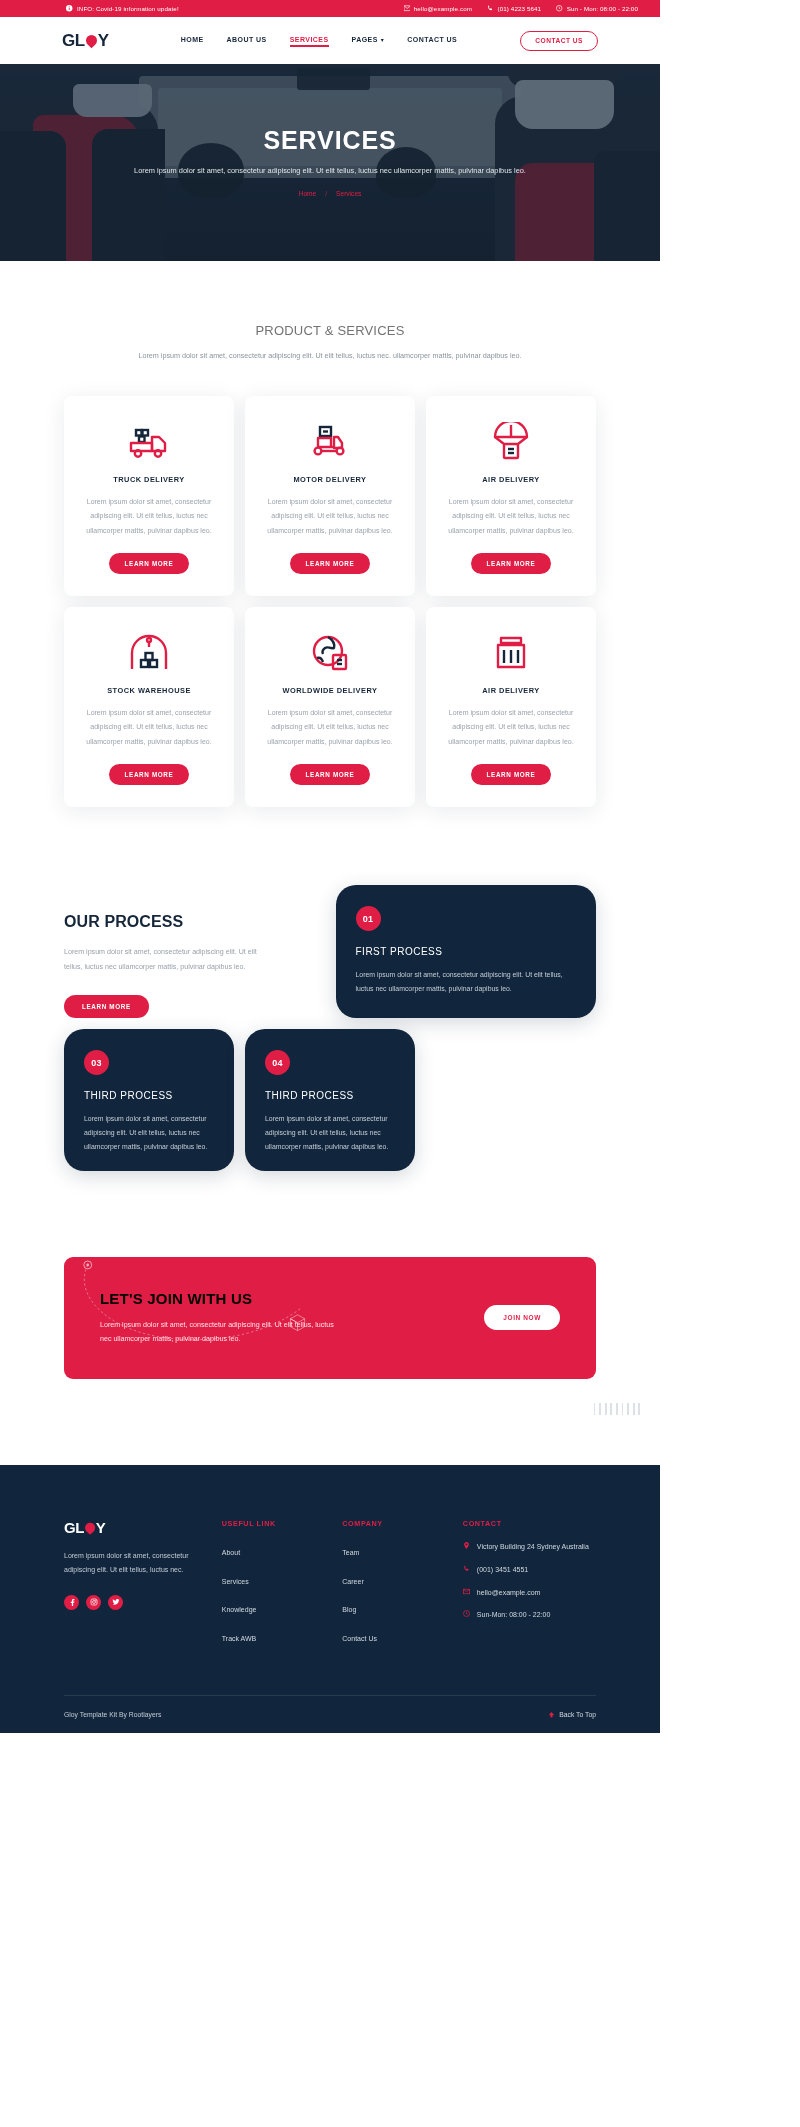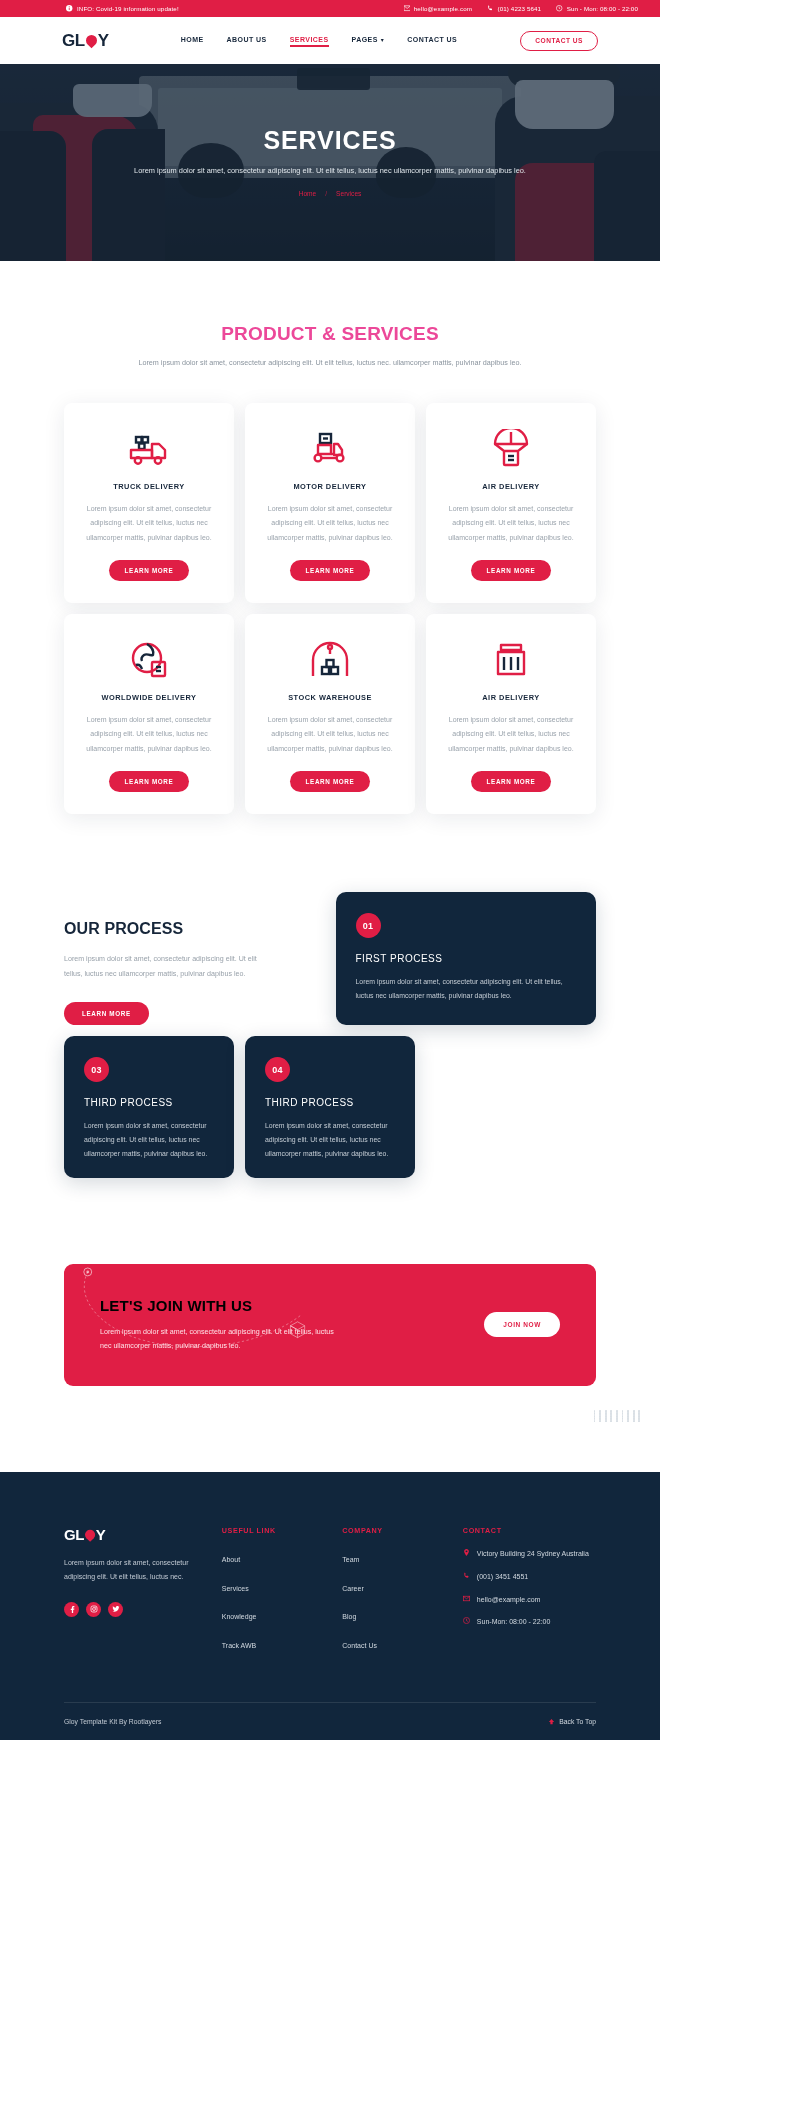--- a/index.html
+++ b/index.html
@@ -71,21 +71,21 @@
   .hero-overlay{position:absolute;inset:0;background:rgba(20,34,50,.62)}
   .hero-inner{position:relative;z-index:2;text-align:center;width:100%}
   .hero-title{font-size:25px;font-weight:800;letter-spacing:.9px;color:#fff;line-height:1}
   .hero-sub{font-size:7.4px;color:#dfe5ea;line-height:1.85;margin-top:11px}
   .crumbs{margin-top:12px;font-size:6.6px;color:#e01e45;display:flex;justify-content:center;gap:9px;align-items:center}
   .crumbs a{color:#e01e45;text-decoration:none}
   .crumbs .sep{color:#e01e45;opacity:.75}
 
   
   .sec-head{text-align:center;padding-top:62px}
-  .sec-title{font-size:19px;font-weight:700;letter-spacing:.2px;color:#ec4899}
+  .sec-title{font-size:13px;font-weight:400;letter-spacing:.2px;color:#737373}
   .sec-sub{font-size:7.2px;color:#8a949e;line-height:1.95;margin-top:11px}
 
   
   .cards{
     display:grid;grid-template-columns:repeat(3,1fr);gap:11px;
     padding:33px 64px 0;
   }
   .card{
     background:#fff;border-radius:8px;padding:24px 19px 22px;text-align:center;
     box-shadow:0 4px 22px rgba(22,38,58,.09);
@@ -103,21 +103,21 @@
   
   .process{padding:78px 64px 0;display:grid;grid-template-columns:1fr 1fr;gap:11px}
   .proc-left{padding-top:28px}
   .proc-title{font-size:16px;font-weight:800;letter-spacing:.1px;color:#16263a}
   .proc-text{font-size:7.1px;color:#98a1aa;line-height:2.05;margin-top:14px;max-width:200px}
   .proc-btn{
     display:inline-block;background:#e01e45;color:#fff;border:none;border-radius:20px;
     font-size:6.3px;font-weight:700;letter-spacing:.65px;padding:8px 18px;margin-top:21px;cursor:pointer;font-family:inherit;
   }
   .proc-card{
-    background:#11263c;border-radius:10px;padding:21px 20px 16px;color:#fff;
+    background:#11263c;border-radius:20px;padding:21px 20px 16px;color:#fff;
     box-shadow:0 5px 20px rgba(17,38,60,.18);
   }
   .proc-num{
     width:25px;height:25px;border-radius:50%;background:#e01e45;color:#fff;
     display:flex;align-items:center;justify-content:center;font-size:9px;font-weight:800;letter-spacing:.3px;
   }
   .proc-card-title{font-size:10px;font-weight:400;letter-spacing:.5px;margin-top:15px}
   .proc-card-text{font-size:6.9px;color:#c6ced6;line-height:2.05;margin-top:11px}
   .process-row{padding:11px 64px 0;display:grid;grid-template-columns:repeat(3,1fr);gap:11px}
 
@@ -303,49 +303,49 @@
     </g>
     <g fill="none" stroke="#16263a" stroke-width="2.4">
               <path d="M20 27h6"></path>
               <path d="M20 31h6"></path>
             </g>
           </svg>
         </div><div class="card-title">AIR DELIVERY</div><div class="card-text">Lorem ipsum dolor sit amet, consectetur adipiscing elit. Ut elit tellus, luctus nec ullamcorper mattis, pulvinar dapibus leo.</div><button class="btn-pill">LEARN MORE</button></div>
       <div class="card"><div class="card-ico">
           <svg width="46" height="40" viewBox="0 0 46 40">
     <g fill="none" stroke="#e01e45" stroke-width="2.4" stroke-linejoin="round">
-              <circle cx="21" cy="18" r="14"></circle>
-            </g>
-    <g fill="none" stroke="#16263a" stroke-width="2.4" stroke-linejoin="round">
-      <path d="M21 4c5 3 7 7 6 11-4 1-6-2-9 0-2 1.5-3 4-2 6"></path>
-      <path d="M10 25c3-1 5 1 6 4"></path>
-    </g>
-    <g fill="none" stroke="#e01e45" stroke-width="2.4" stroke-linejoin="round">
-              <rect x="26" y="22" width="13" height="14" rx="1"></rect>
-            </g>
-    <g fill="none" stroke="#16263a" stroke-width="2.4">
-              <path d="M30 27h5"></path>
-              <path d="M30 31h5"></path>
-            </g>
-          </svg>
-        </div><div class="card-title">WORLDWIDE DELIVERY</div><div class="card-text">Lorem ipsum dolor sit amet, consectetur adipiscing elit. Ut elit tellus, luctus nec ullamcorper mattis, pulvinar dapibus leo.</div><button class="btn-pill">LEARN MORE</button></div>
-      <div class="card"><div class="card-ico">
-          <svg width="46" height="40" viewBox="0 0 46 40">
-    <g fill="none" stroke="#e01e45" stroke-width="2.4" stroke-linejoin="round">
       <path d="M6 36V20a17 17 0 0 1 34 0v16"></path>
               <circle cx="23" cy="7" r="2"></circle>
               <path d="M23 9v5"></path>
     </g>
     <g fill="none" stroke="#16263a" stroke-width="2.4">
               <rect x="15" y="27" width="7" height="7"></rect>
               <rect x="24" y="27" width="7" height="7"></rect>
               <rect x="19.5" y="20" width="7" height="7"></rect>
             </g>
           </svg>
         </div><div class="card-title">STOCK WAREHOUSE</div><div class="card-text">Lorem ipsum dolor sit amet, consectetur adipiscing elit. Ut elit tellus, luctus nec ullamcorper mattis, pulvinar dapibus leo.</div><button class="btn-pill">LEARN MORE</button></div>
+      <div class="card"><div class="card-ico">
+          <svg width="46" height="40" viewBox="0 0 46 40">
+    <g fill="none" stroke="#e01e45" stroke-width="2.4" stroke-linejoin="round">
+              <circle cx="21" cy="18" r="14"></circle>
+            </g>
+    <g fill="none" stroke="#16263a" stroke-width="2.4" stroke-linejoin="round">
+      <path d="M21 4c5 3 7 7 6 11-4 1-6-2-9 0-2 1.5-3 4-2 6"></path>
+      <path d="M10 25c3-1 5 1 6 4"></path>
+    </g>
+    <g fill="none" stroke="#e01e45" stroke-width="2.4" stroke-linejoin="round">
+              <rect x="26" y="22" width="13" height="14" rx="1"></rect>
+            </g>
+    <g fill="none" stroke="#16263a" stroke-width="2.4">
+              <path d="M30 27h5"></path>
+              <path d="M30 31h5"></path>
+            </g>
+          </svg>
+        </div><div class="card-title">WORLDWIDE DELIVERY</div><div class="card-text">Lorem ipsum dolor sit amet, consectetur adipiscing elit. Ut elit tellus, luctus nec ullamcorper mattis, pulvinar dapibus leo.</div><button class="btn-pill">LEARN MORE</button></div>
       <div class="card"><div class="card-ico">
           <svg width="46" height="40" viewBox="0 0 46 40">
     <g fill="none" stroke="#e01e45" stroke-width="2.4" stroke-linejoin="round">
       <path d="M13 5h20v5H13z"></path>
               <path d="M10 12h26v22H10z"></path>
     </g>
     <g fill="none" stroke="#16263a" stroke-width="2.4">
               <path d="M16 17v13"></path>
               <path d="M23 17v13"></path>
               <path d="M30 17v13"></path>

